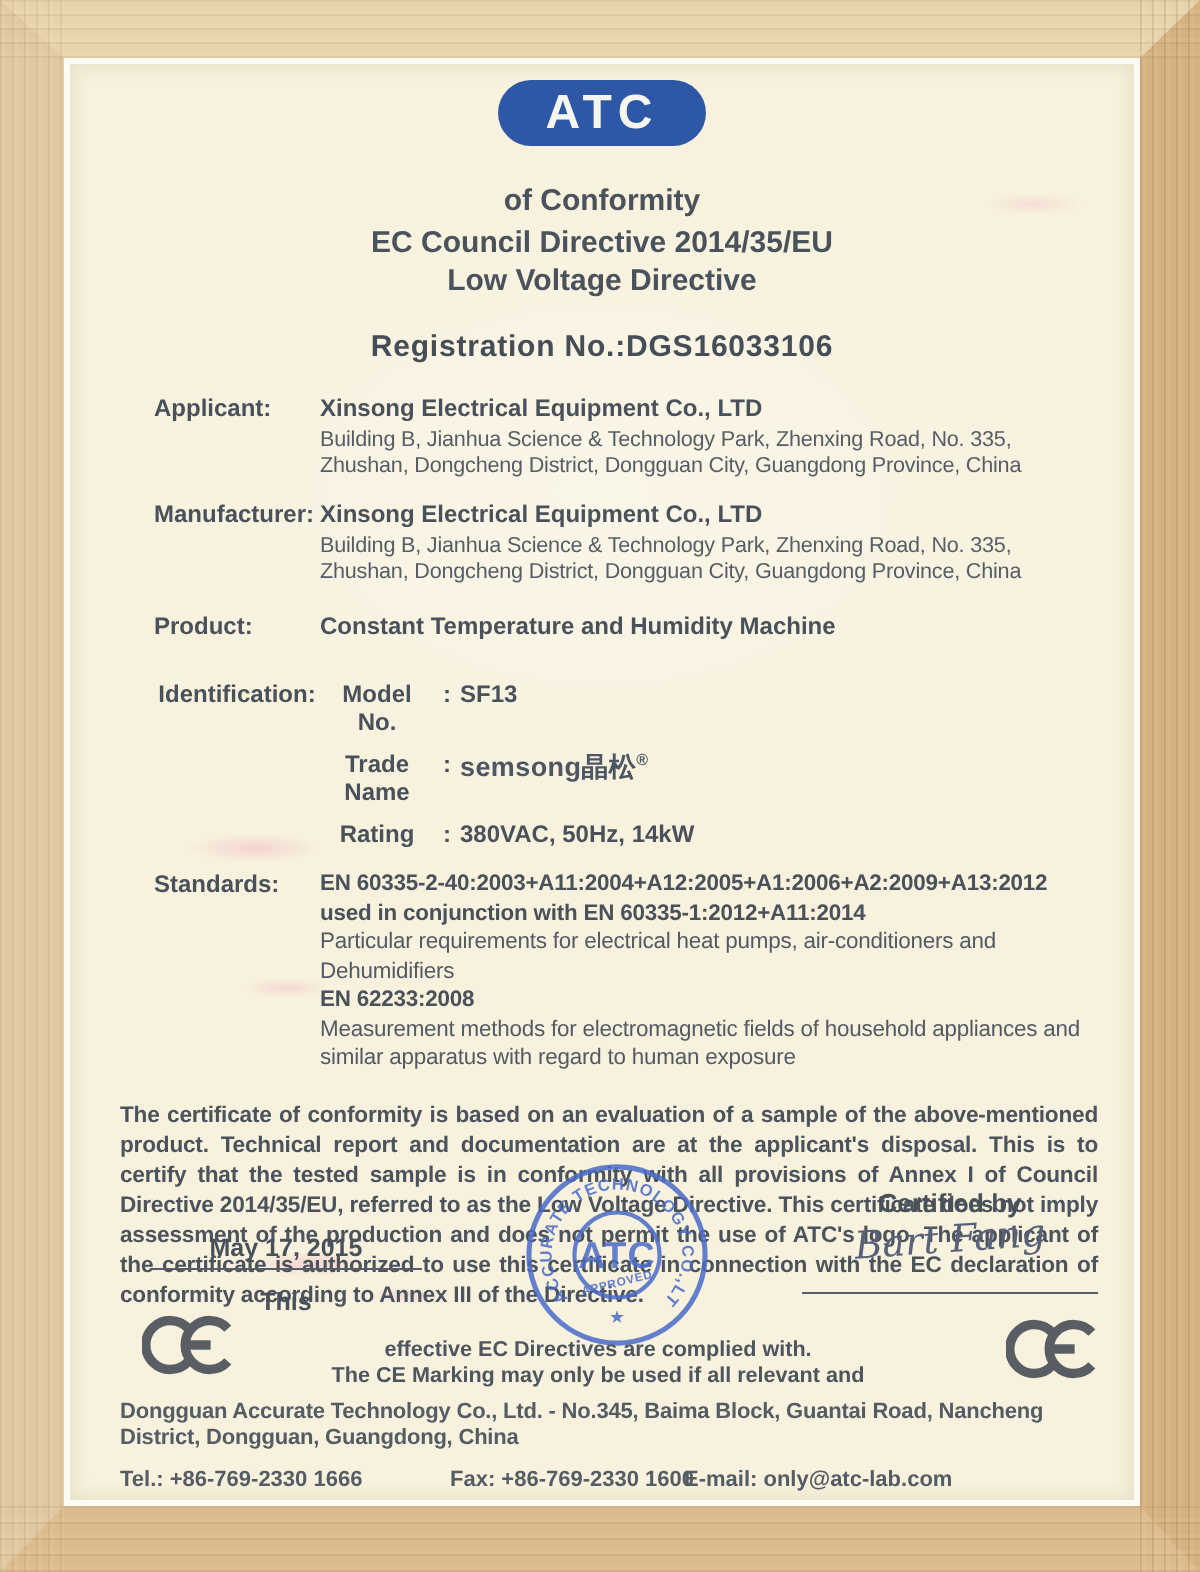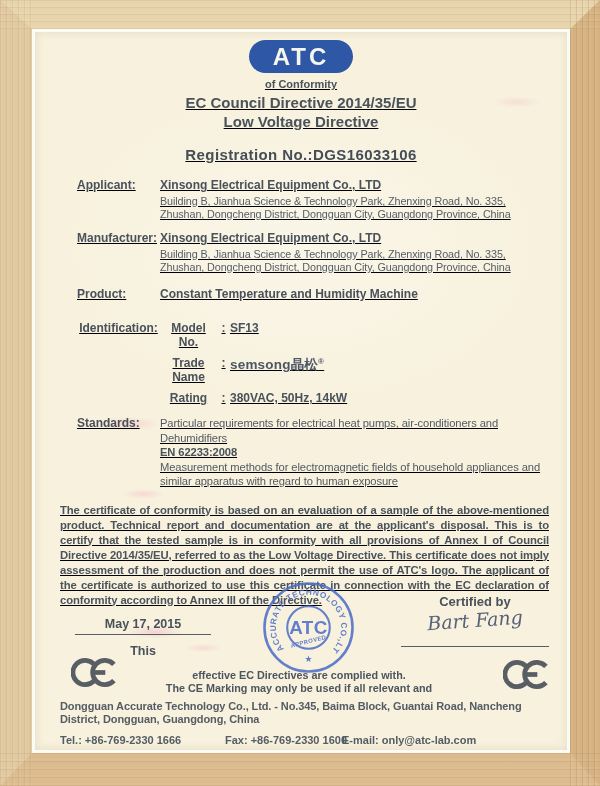--- a/index.html
+++ b/index.html
@@ -10,21 +10,20 @@
     background:#caa97c;
   }
   
   .frame {
     position:relative;
     width:600px; height:786px;
     border-style:solid;
     border-width:29px 30px 33px 32px;
     border-color:#e7d4ac #d6b282 #dcbb8e #e0c9a1;
     background:#fbfaf2;
-    text-decoration:underline;
   }
   .grain { position:absolute; pointer-events:none; z-index:5; }
   .grain-top    { top:-29px; left:-32px; width:600px; height:29px;
     background:repeating-linear-gradient(0deg, rgba(146,100,50,.10) 0 1px, rgba(255,255,255,.06) 1px 3px, transparent 3px 7px); }
   .grain-bottom { bottom:-33px; left:-32px; width:600px; height:33px;
     background:repeating-linear-gradient(0deg, rgba(146,100,50,.12) 0 1px, rgba(255,255,255,.06) 1px 3px, transparent 3px 8px); }
   .grain-left   { top:-29px; left:-32px; width:32px; height:786px;
     background:repeating-linear-gradient(90deg, rgba(146,100,50,.10) 0 1px, rgba(255,255,255,.05) 1px 3px, transparent 3px 6px); }
   .grain-right  { top:-29px; right:-30px; width:30px; height:786px;
     background:repeating-linear-gradient(90deg, rgba(120,75,30,.14) 0 1px, rgba(255,255,255,.05) 1px 3px, transparent 3px 6px); }
@@ -54,21 +53,21 @@
     width:104px; height:33px; line-height:33px;
     border-radius:17px; background:#2e58a5;
     color:#f6f5ee; font-size:24px; font-weight:700; letter-spacing:3px;
   }
   .cert-title {
     margin-top:-9px; position:relative; z-index:1;
     font-size:31px; line-height:34px; font-weight:700;
     letter-spacing:12px; padding-left:12px;
     color:#454d56;
   }
-  .sub1 { margin-top:5px; font-size:11px; font-weight:700; color:#4a525b; }
+  .sub1 { margin-top:19px; font-size:15px; font-weight:700; color:#4a525b; }
   .sub2 { margin-top:4px; font-size:15px; font-weight:700; color:#4a525b; }
   .sub3 { margin-top:2px; font-size:15px; font-weight:700; color:#4a525b; }
   .reg  { margin-top:16px; font-size:15px; font-weight:700; letter-spacing:.4px; color:#454d56; }
 
   
   .rows { margin-top:15px; }
   .row { display:flex; padding:0 20px 0 42px; }
   .row + .row { margin-top:10px; }
   .row-label { width:83px; flex:none; font-weight:700; font-size:12px; }
   .row-value { flex:1; }
@@ -172,20 +171,21 @@
             <span class="id-name">Rating</span>
             <span class="id-colon">:</span>
             <span class="id-value">380VAC, 50Hz, 14kW</span>
           </div>
         </div>
       </div>
 
       <div class="row std-row">
         <div class="row-label">Standards:</div>
         <div class="row-value">
+          <div class="std-line b">EN 60335-2-40:2003+A11:2004+A12:2005+A1:2006+A2:2009+A13:2012 used in conjunction with EN 60335-1:2012+A11:2014</div>
           <div class="std-line">Particular requirements for electrical heat pumps, air-conditioners and Dehumidifiers</div>
           <div class="std-line b">EN 62233:2008</div>
           <div class="std-line">Measurement methods for electromagnetic fields of household appliances and similar apparatus with regard to human exposure</div>
         </div>
       </div>
     </div>
 
     <p class="statement">The certificate of conformity is based on an evaluation of a sample of the above-mentioned product. Technical report and documentation are at the applicant's disposal. This is to certify that the tested sample is in conformity with all provisions of Annex I of Council Directive 2014/35/EU, referred to as the Low Voltage Directive. This certificate does not imply assessment of the production and does not permit the use of ATC's logo. The applicant of the certificate is authorized to use this certificate in connection with the EC declaration of conformity according to Annex III of the Directive.</p>
 
     <div class="abs certified-by">Certified by</div>

